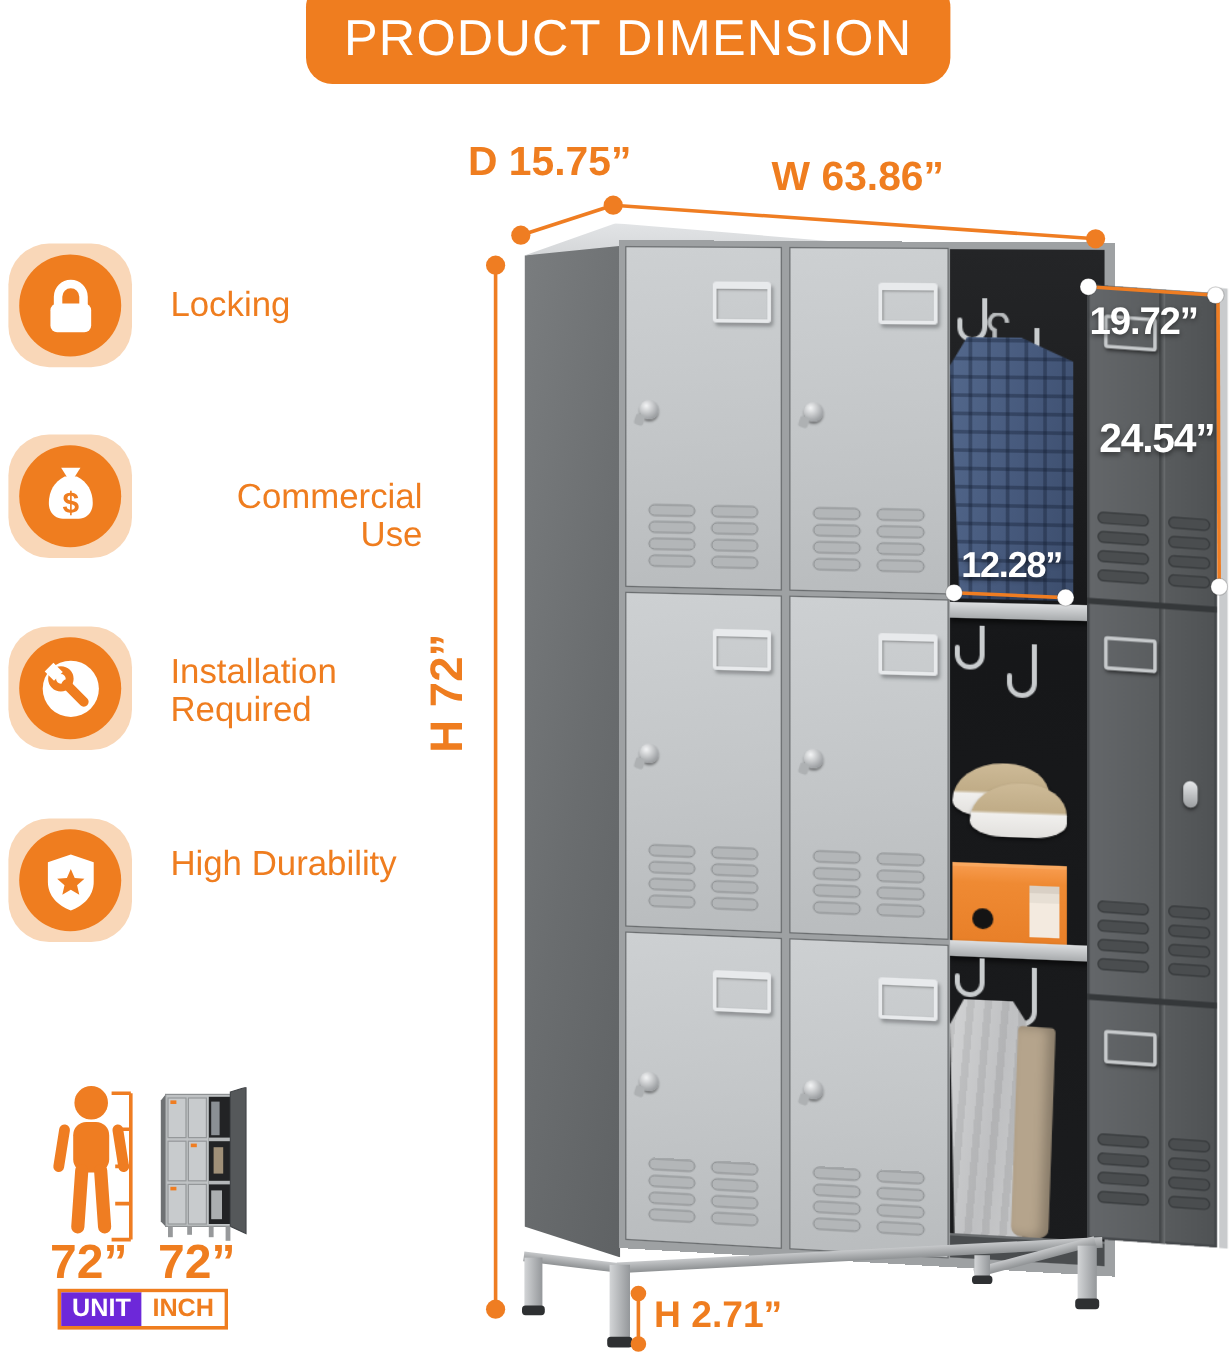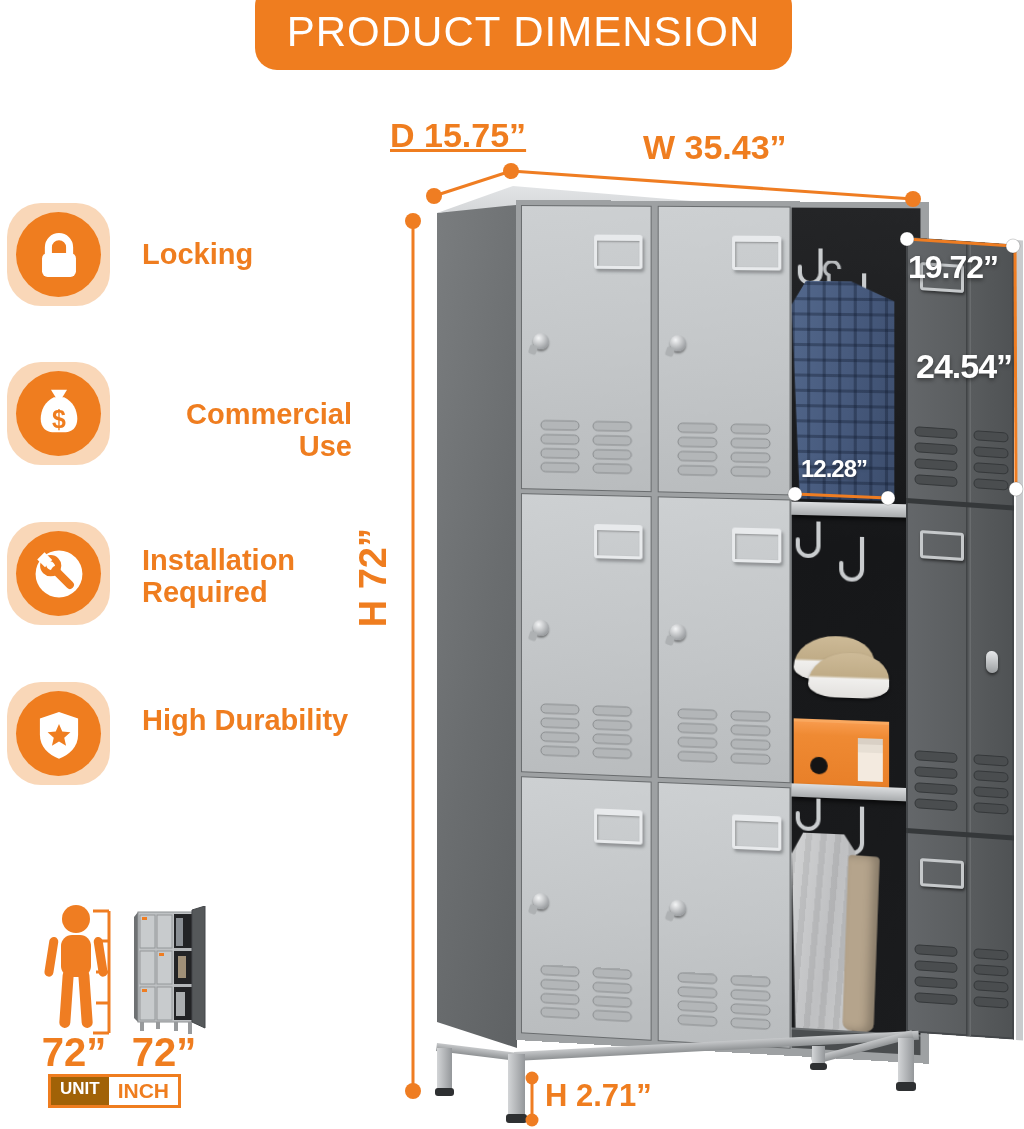--- a/index.html
+++ b/index.html
@@ -7,41 +7,41 @@
          font-family:"Liberation Sans","DejaVu Sans",sans-serif;}
   .abs{position:absolute;}
 
   
   .banner{left:255px;top:-16px;width:537px;height:86px;background:#EF7D1F;border-radius:22px;
           display:flex;align-items:center;justify-content:center;padding-top:10px;box-sizing:border-box;}
   .banner-title{color:#fff;font-size:42px;font-weight:normal;letter-spacing:1px;}
 
   
   .dim{color:#EF7D1F;font-weight:bold;white-space:nowrap;z-index:40;}
-  .dim-d{left:390px;top:116px;font-size:34px;text-decoration:underline;}
+  .dim-d{left:390px;top:116px;font-size:34px;}
   .dim-w{left:643px;top:128px;font-size:34px;}
   .dim-h{left:352px;top:528px;font-size:38px;writing-mode:vertical-rl;transform:rotate(180deg);}
   .dim-leg{left:545px;top:1078px;font-size:31px;}
 
   
   .wdim{color:#fff;font-weight:bold;z-index:40;text-shadow:0 2px 4px rgba(0,0,0,.45);white-space:nowrap;}
   .wdim-doorw{left:908px;top:249px;font-size:32px;letter-spacing:-1px;}
   .wdim-doorh{left:916px;top:347px;font-size:34px;letter-spacing:-1px;}
-  .wdim-compw{left:801px;top:455px;font-size:24px;letter-spacing:-1px;}
+  .wdim-compw{left:801px;top:455px;font-size:30px;letter-spacing:-1px;}
 
   
   .feat-icon{width:103px;height:103px;background:#F9D7B8;border-radius:34px;}
   .feat-icon .inner{position:absolute;left:9px;top:9px;width:85px;height:85px;background:#EF7D1F;border-radius:50%;
                     display:flex;align-items:center;justify-content:center;}
-  .feat-label{color:#EF7D1F;font-weight:bold;font-size:29px;line-height:1.12;width:210px;}
+  .feat-label{color:#EF7D1F;font-weight:normal;font-size:29px;line-height:1.12;width:210px;}
 
   
   .big72{color:#EF7D1F;font-weight:bold;font-size:40px;}
   .unit-badge{left:48px;top:1074px;display:flex;border:3px solid #EF7D1F;background:#fff;z-index:20;}
-  .unit-badge .u{background:#a16207;color:#fff;font-weight:bold;font-size:17px;padding:2px 9px;}
+  .unit-badge .u{background:#6d28d9;color:#fff;font-weight:bold;font-size:21px;padding:2px 9px;}
   .unit-badge .i{background:#fff;color:#EF7D1F;font-weight:bold;font-size:21px;padding:2px 9px;}
 
   
   .side-panel{left:437px;top:196px;width:80px;height:852px;
     background:linear-gradient(100deg,#7A7D7F,#6A6D6F 55%,#5F6264);
     clip-path:polygon(0 17px,100% 4px,100% 100%,0 826px);}
   .top-panel{left:437px;top:186px;width:483px;height:52px;
     background:linear-gradient(180deg,#E2E4E6,#C7C9CB);
     clip-path:polygon(0 27px,76px 0,483px 34px,483px 50px,79px 19px);}
   .front{left:516px;top:200px;width:404px;height:840px;background:#9EA1A3;
@@ -441,20 +441,20 @@
     <g fill="#FFFFFF" stroke="rgba(0,0,0,0.18)" stroke-width="1">
       <circle cx="907" cy="239" r="7"></circle>
         <circle cx="1013" cy="246" r="7"></circle>
       <circle cx="1016" cy="489" r="7"></circle>
       <circle cx="795" cy="494" r="7"></circle>
         <circle cx="888" cy="498" r="7"></circle>
     </g>
   </svg>
 
   <div class="abs dim dim-d">D 15.75”</div>
-  <div class="abs dim dim-w">W 35.43”</div>
+  <div class="abs dim dim-w">W 63.86”</div>
   <div class="abs dim dim-h">H 72”</div>
   <div class="abs dim dim-leg">H 2.71”</div>
   <div class="abs wdim wdim-doorw">19.72”</div>
   <div class="abs wdim wdim-doorh">24.54”</div>
   <div class="abs wdim wdim-compw">12.28”</div>
 
 </div>
 
 </body></html>

